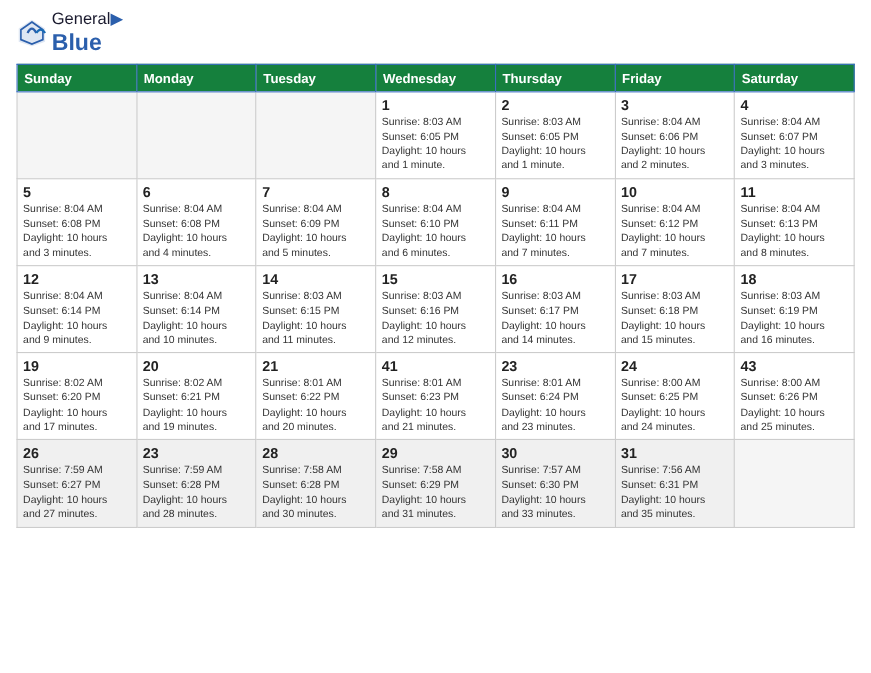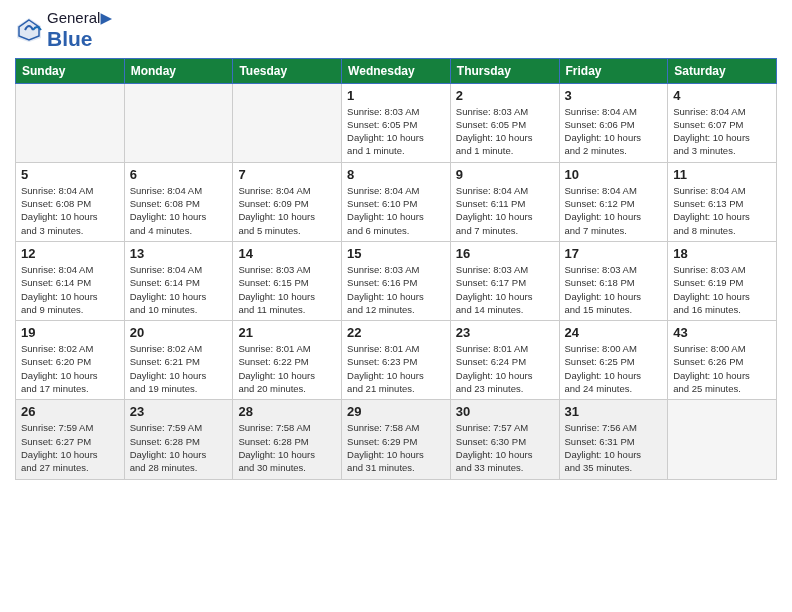--- a/index.html
+++ b/index.html
@@ -269,21 +269,21 @@
 and 19 minutes.</div>
           </td>
           <td>
             <div class="day-num">21</div>
             <div class="day-info" style="white-space: pre-line;">Sunrise: 8:01 AM
 Sunset: 6:22 PM
 Daylight: 10 hours
 and 20 minutes.</div>
           </td>
           <td>
-            <div class="day-num">22</div>
+            <div class="day-num">41</div>
             <div class="day-info" style="white-space: pre-line;">Sunrise: 8:01 AM
 Sunset: 6:23 PM
 Daylight: 10 hours
 and 21 minutes.</div>
           </td>
           <td>
             <div class="day-num">23</div>
             <div class="day-info" style="white-space: pre-line;">Sunrise: 8:01 AM
 Sunset: 6:24 PM
 Daylight: 10 hours

